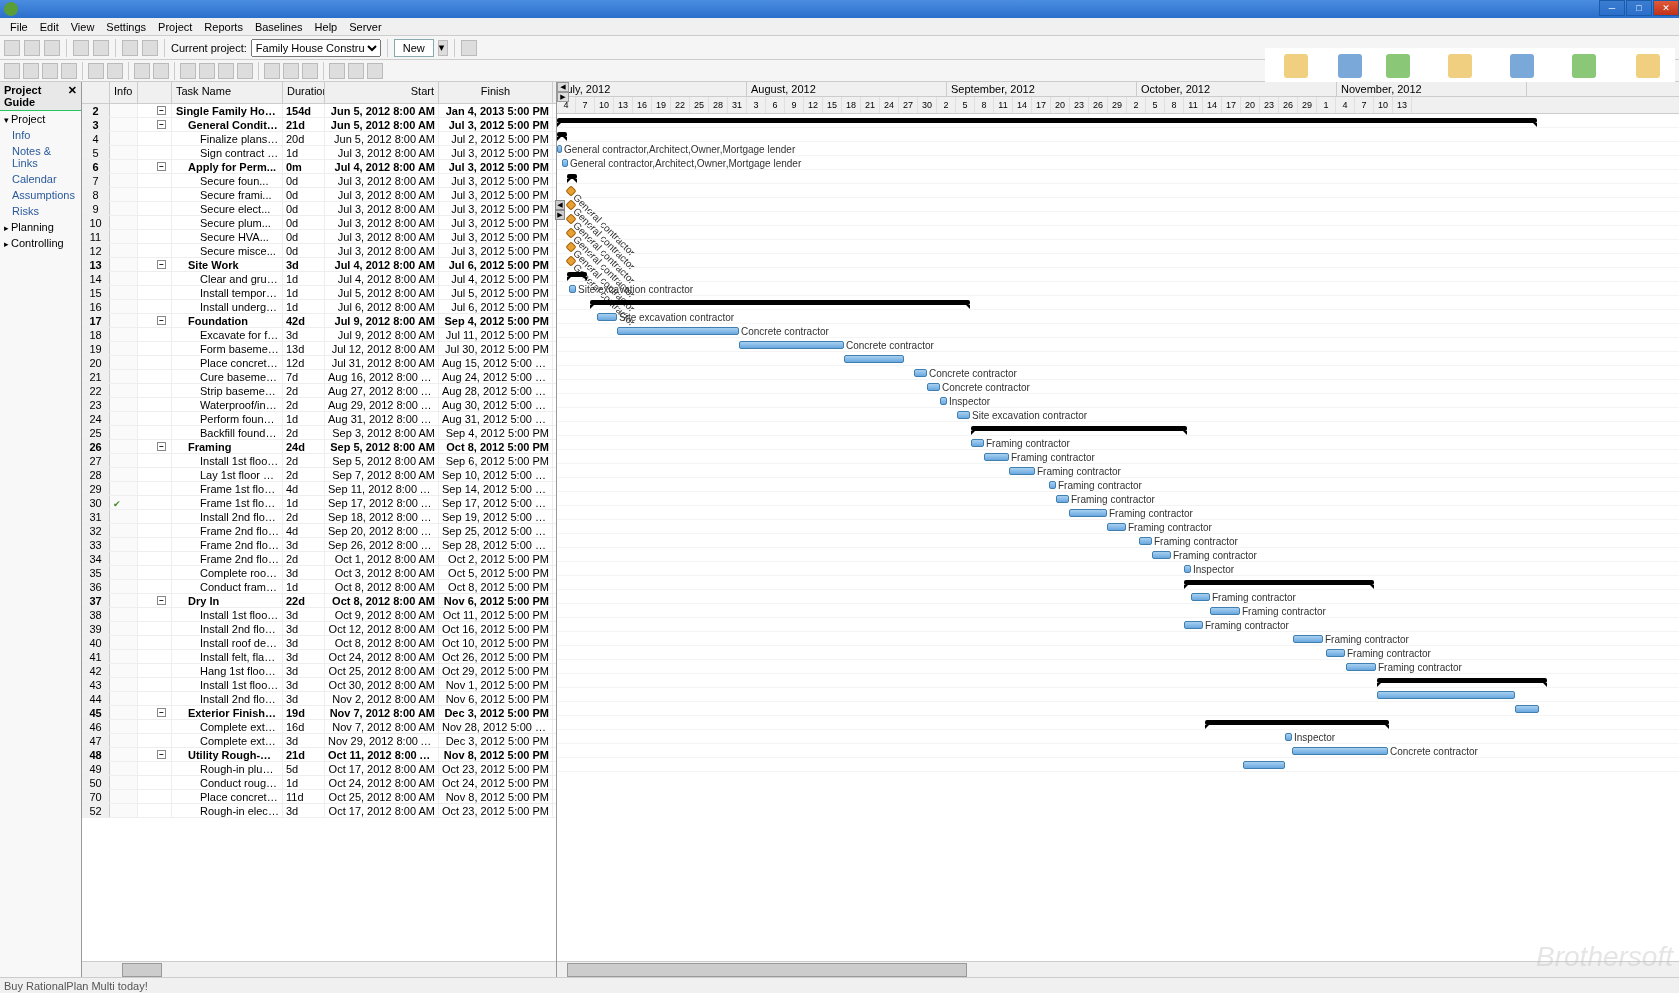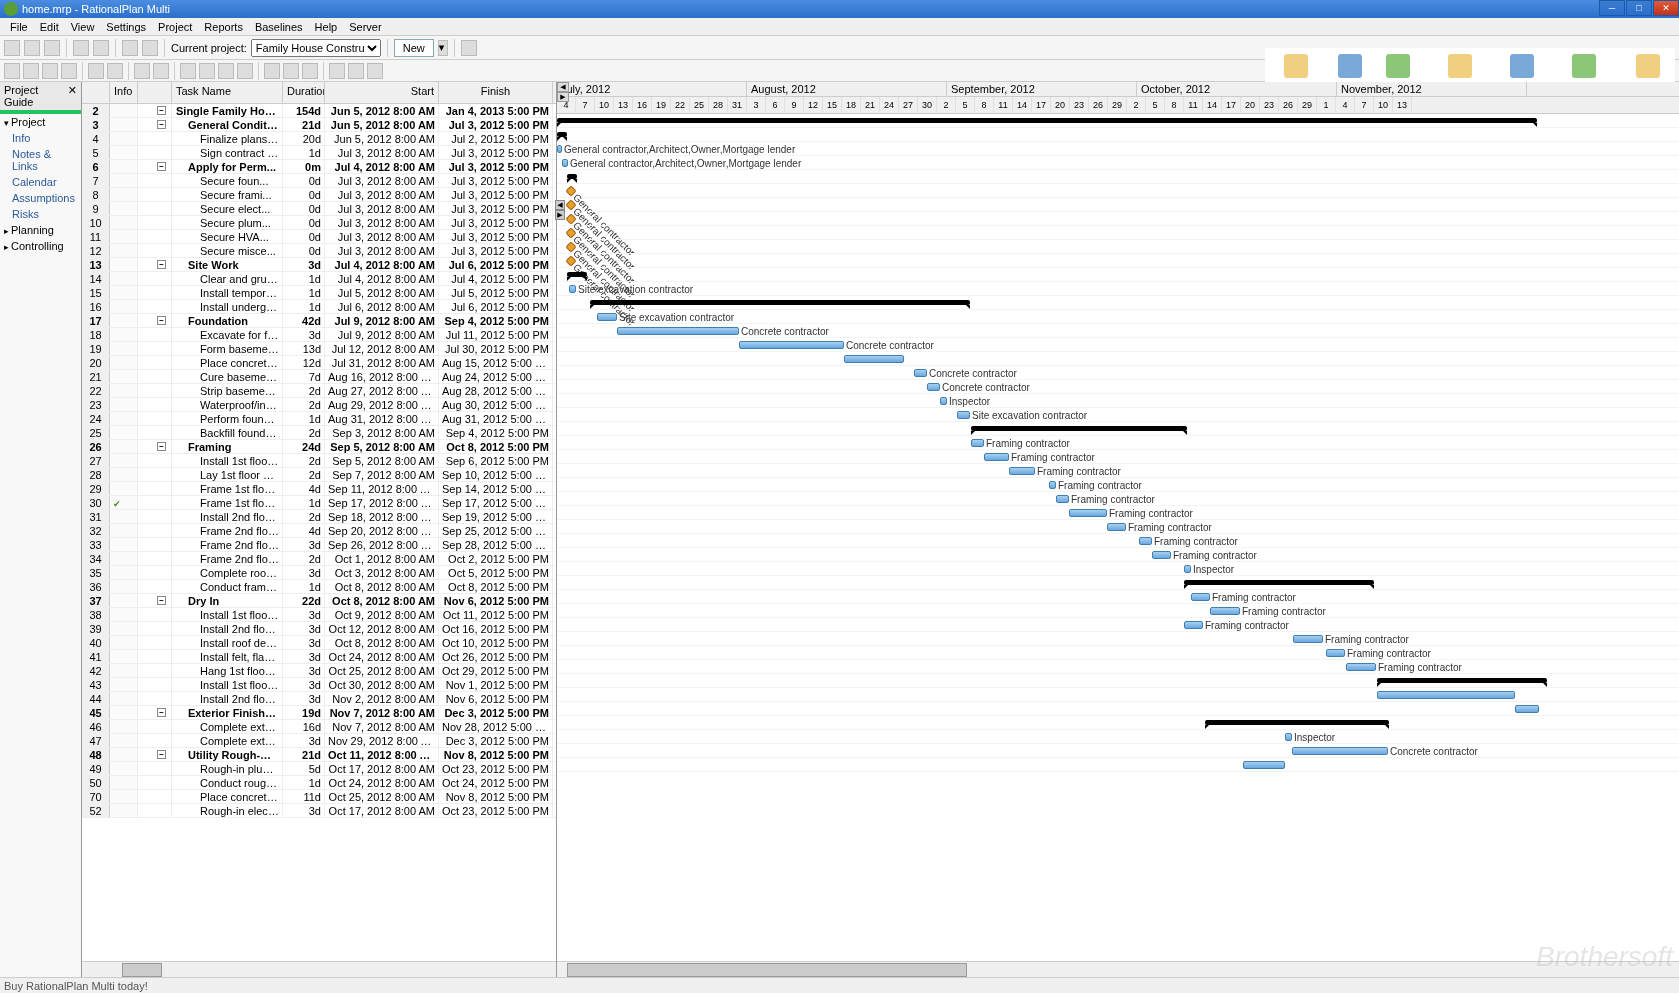--- a/index.html
+++ b/index.html
@@ -19,21 +19,21 @@
 .projselect select{height:18px;font-size:11px;width:130px}
 .newbtn{height:18px;padding:0 8px;background:#fff;border:1px solid #8aa;cursor:pointer}
 .toolbar2{height:22px;background:#f5f5f5;border-bottom:1px solid #ccc;display:flex;align-items:center;padding:0 4px;gap:3px}
 .bigtoolbar{position:absolute;right:4px;top:48px;display:flex;gap:10px;background:#fff;padding:4px}
 .bigbtn{display:flex;flex-direction:column;align-items:center;cursor:pointer;padding:2px 6px}
 .bigbtn .icon{width:24px;height:24px;background:#f0d080;border-radius:3px;margin-bottom:2px}
 .bigbtn .icon.blue{background:#7aa8d8}
 .bigbtn .icon.green{background:#8ac878}
 .main{position:absolute;top:82px;left:0;right:0;bottom:16px;display:flex}
 .sidebar{width:82px;border-right:1px solid #999;background:#f8f8f8;display:flex;flex-direction:column}
-.side-hdr{background:#e8e8e8;border-bottom:4px solid #22c55e;padding:2px 4px;display:flex;font-weight:normal}
+.side-hdr{background:#e8e8e8;border-bottom:1px solid #22c55e;padding:2px 4px;display:flex;font-weight:bold}
 .side-hdr .x{cursor:pointer}
 .tree-item{padding:2px 4px 2px 12px;cursor:pointer;color:#2a5a9a}
 .tree-item.root{padding-left:4px;color:#000}
 .tree-item.root::before{content:"▾ ";font-size:9px}
 .tree-item.collapsed::before{content:"▸ ";font-size:9px}
 .grid-area{flex:0 0 475px;border-right:1px solid #999;display:flex;flex-direction:column;overflow:hidden}
 .grid-hdr{display:flex;background:#f0f0f0;border-bottom:1px solid #ccc;height:22px}
 .gh{border-right:1px solid #ccc;padding:3px 4px;overflow:hidden;white-space:nowrap}
 .gh.num{width:28px}
 .gh.info{width:28px}
@@ -42,21 +42,21 @@
 .gh.dur{width:42px;text-align:right}
 .gh.start{width:114px;text-align:right}
 .gh.finish{width:114px;text-align:center}
 .grid-body{flex:1;overflow:hidden}
 .grow{display:flex;height:14px;border-bottom:1px solid #eee}
 .gc{border-right:1px solid #eee;padding:0 3px;overflow:hidden;white-space:nowrap;text-overflow:ellipsis;line-height:14px}
 .gc.num{width:28px;text-align:center;background:#f0f0f0;border-right:1px solid #ccc}
 .gc.info{width:28px;background:#fafafa}
 .gc.ind{width:34px;display:flex;align-items:center;justify-content:flex-end}
 .gc.name{width:111px}
-.gc.dur{width:42px;text-align:right}
+.gc.dur{width:42px;}
 .gc.start{width:114px;text-align:right}
 .gc.finish{width:114px;text-align:right}
 .grow.summary{font-weight:bold}
 .exp{width:9px;height:9px;border:1px solid #888;display:inline-flex;align-items:center;justify-content:center;font-size:8px;line-height:1;margin-right:2px;background:#fff}
 .gantt-area{flex:1;display:flex;flex-direction:column;overflow:hidden;position:relative}
 .gantt-hdr{height:32px;border-bottom:1px solid #ccc;background:#f0f0f0;position:relative;overflow:hidden}
 .month-row{height:15px;display:flex;border-bottom:1px solid #ccc}
 .month{border-right:1px solid #ccc;padding:1px 4px;white-space:nowrap;overflow:hidden}
 .day-row{height:16px;display:flex}
 .day{width:19px;text-align:center;border-right:1px solid #e0e0e0;font-size:9px;line-height:16px}
@@ -77,21 +77,20 @@
 .resize-mid{position:absolute;left:555px;top:200px;width:12px;height:32px;z-index:6}
 .resize-tri{width:10px;height:10px;background:#ccc;border:1px solid #888;font-size:7px;text-align:center;line-height:8px;cursor:pointer}
 .icon-check{color:#4a8a2a;font-size:9px}
 .watermark{position:absolute;right:6px;bottom:20px;font-size:28px;color:#c0c0c0;opacity:0.4;z-index:0;font-style:italic}
 </style>
 </head>
 <body>
 
 <div class="titlebar">
   <div class="logo"></div>
-  <div class="title">home.mrp - RationalPlan Multi</div>
   <div class="winbtns">
     <div class="winbtn">─</div>
     <div class="winbtn">□</div>
     <div class="winbtn close">✕</div>
   </div>
 </div>
 
 <div class="menubar" id="menubar">
     <span>File</span>
     <span>Edit</span>

